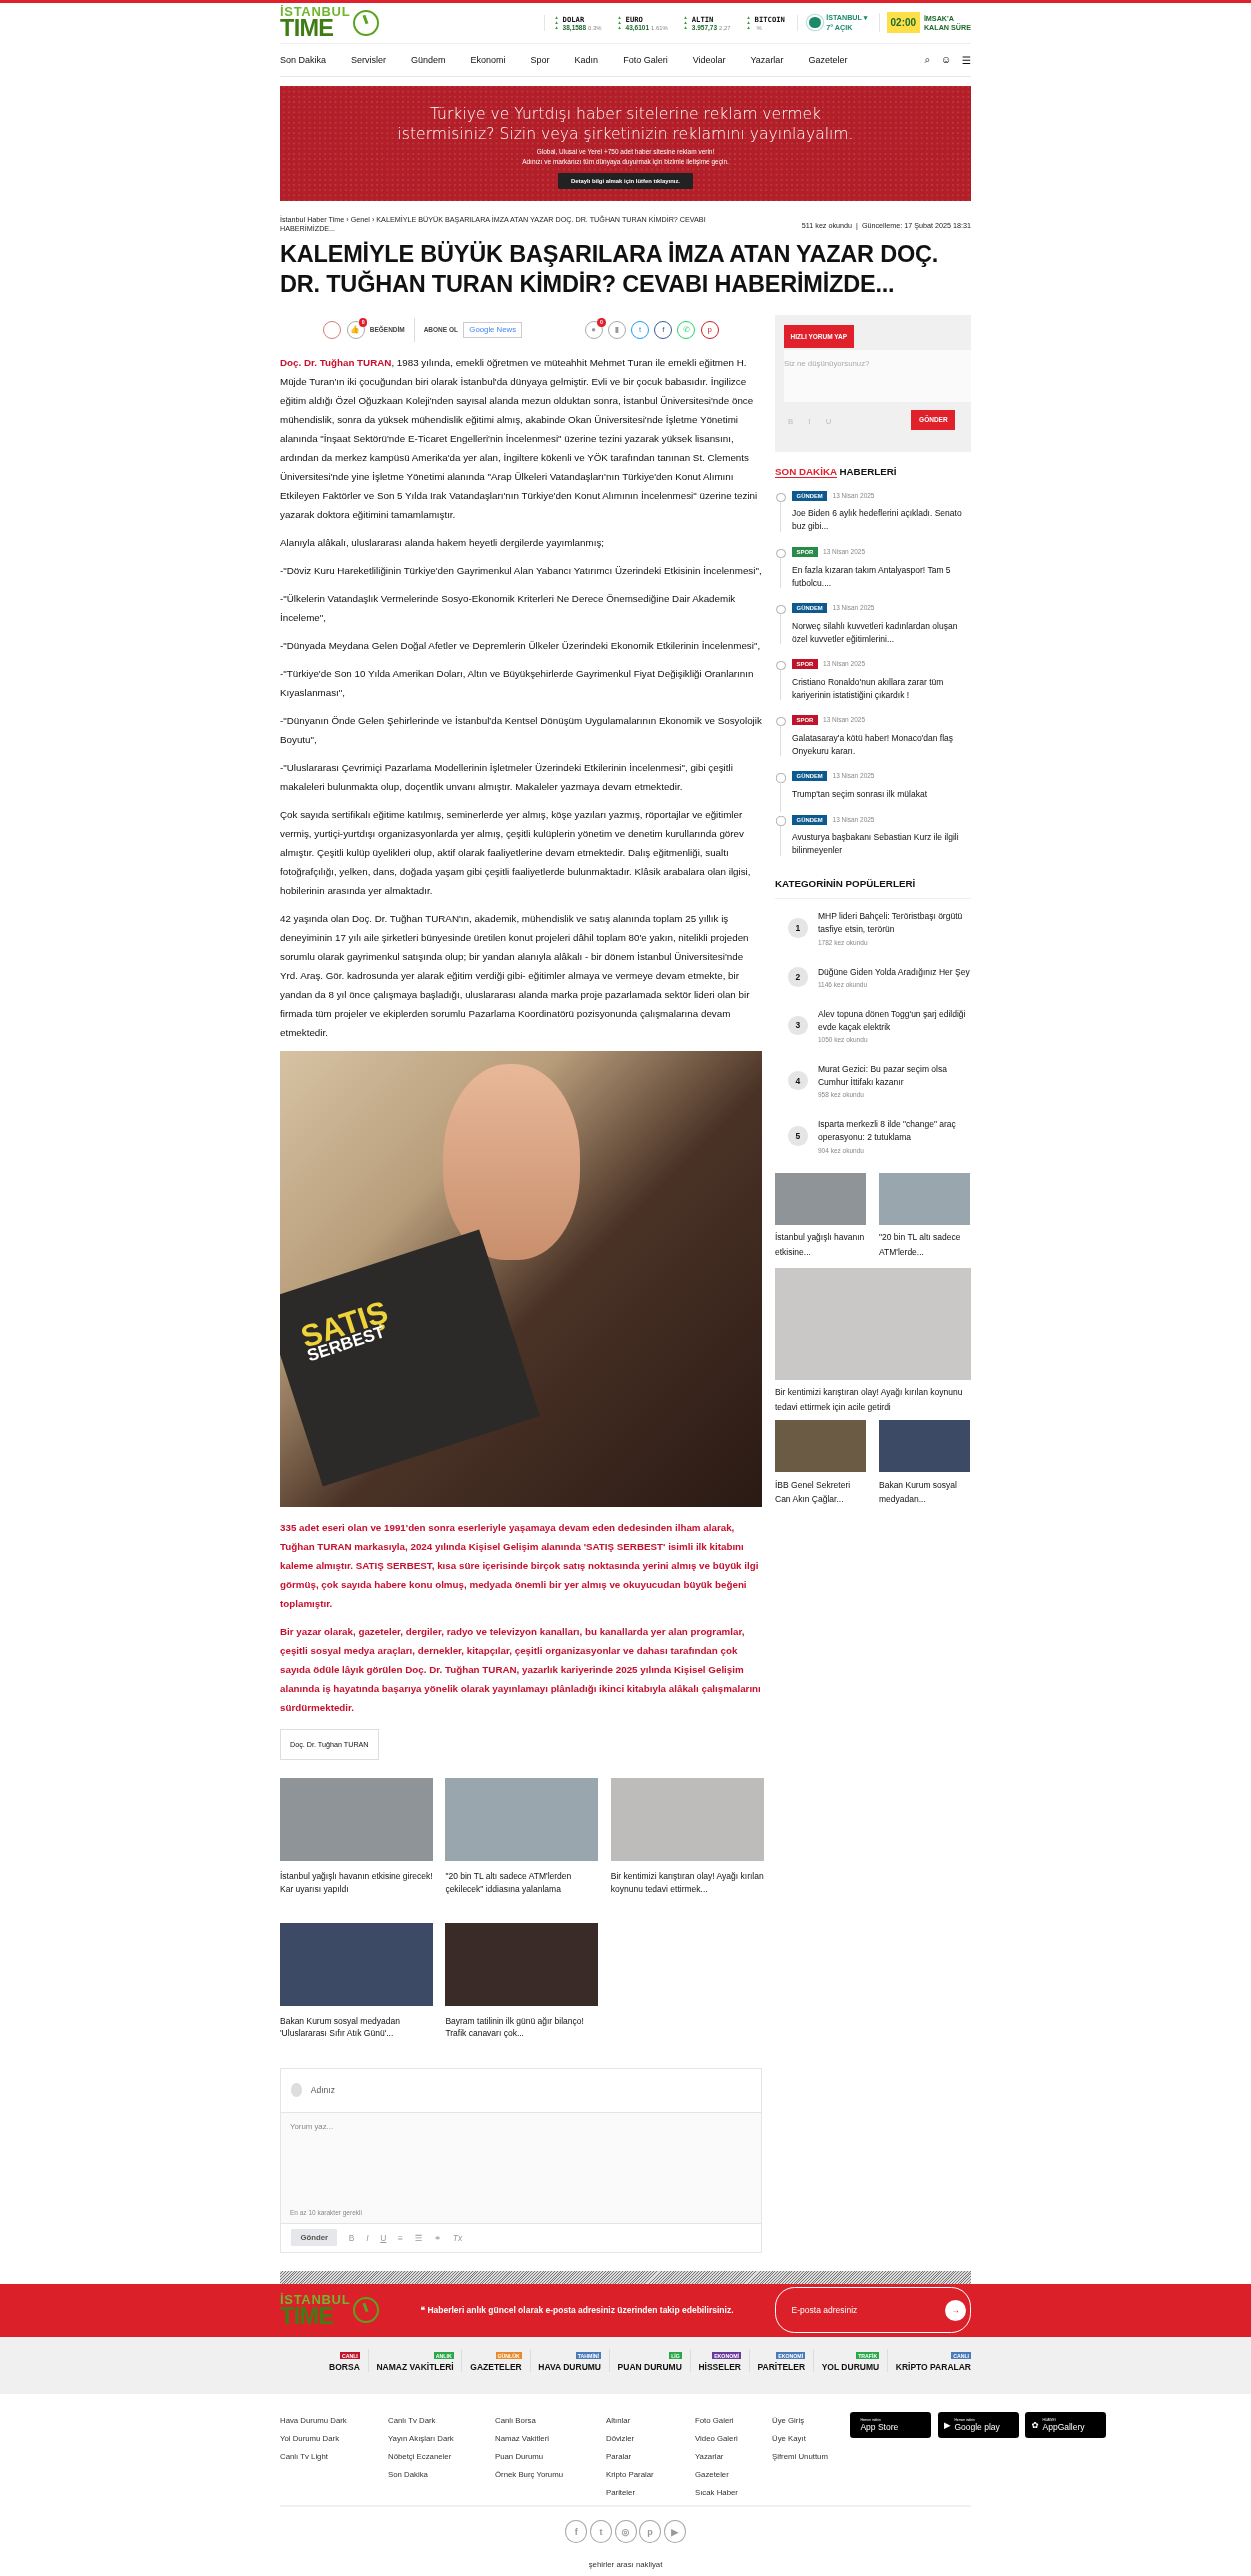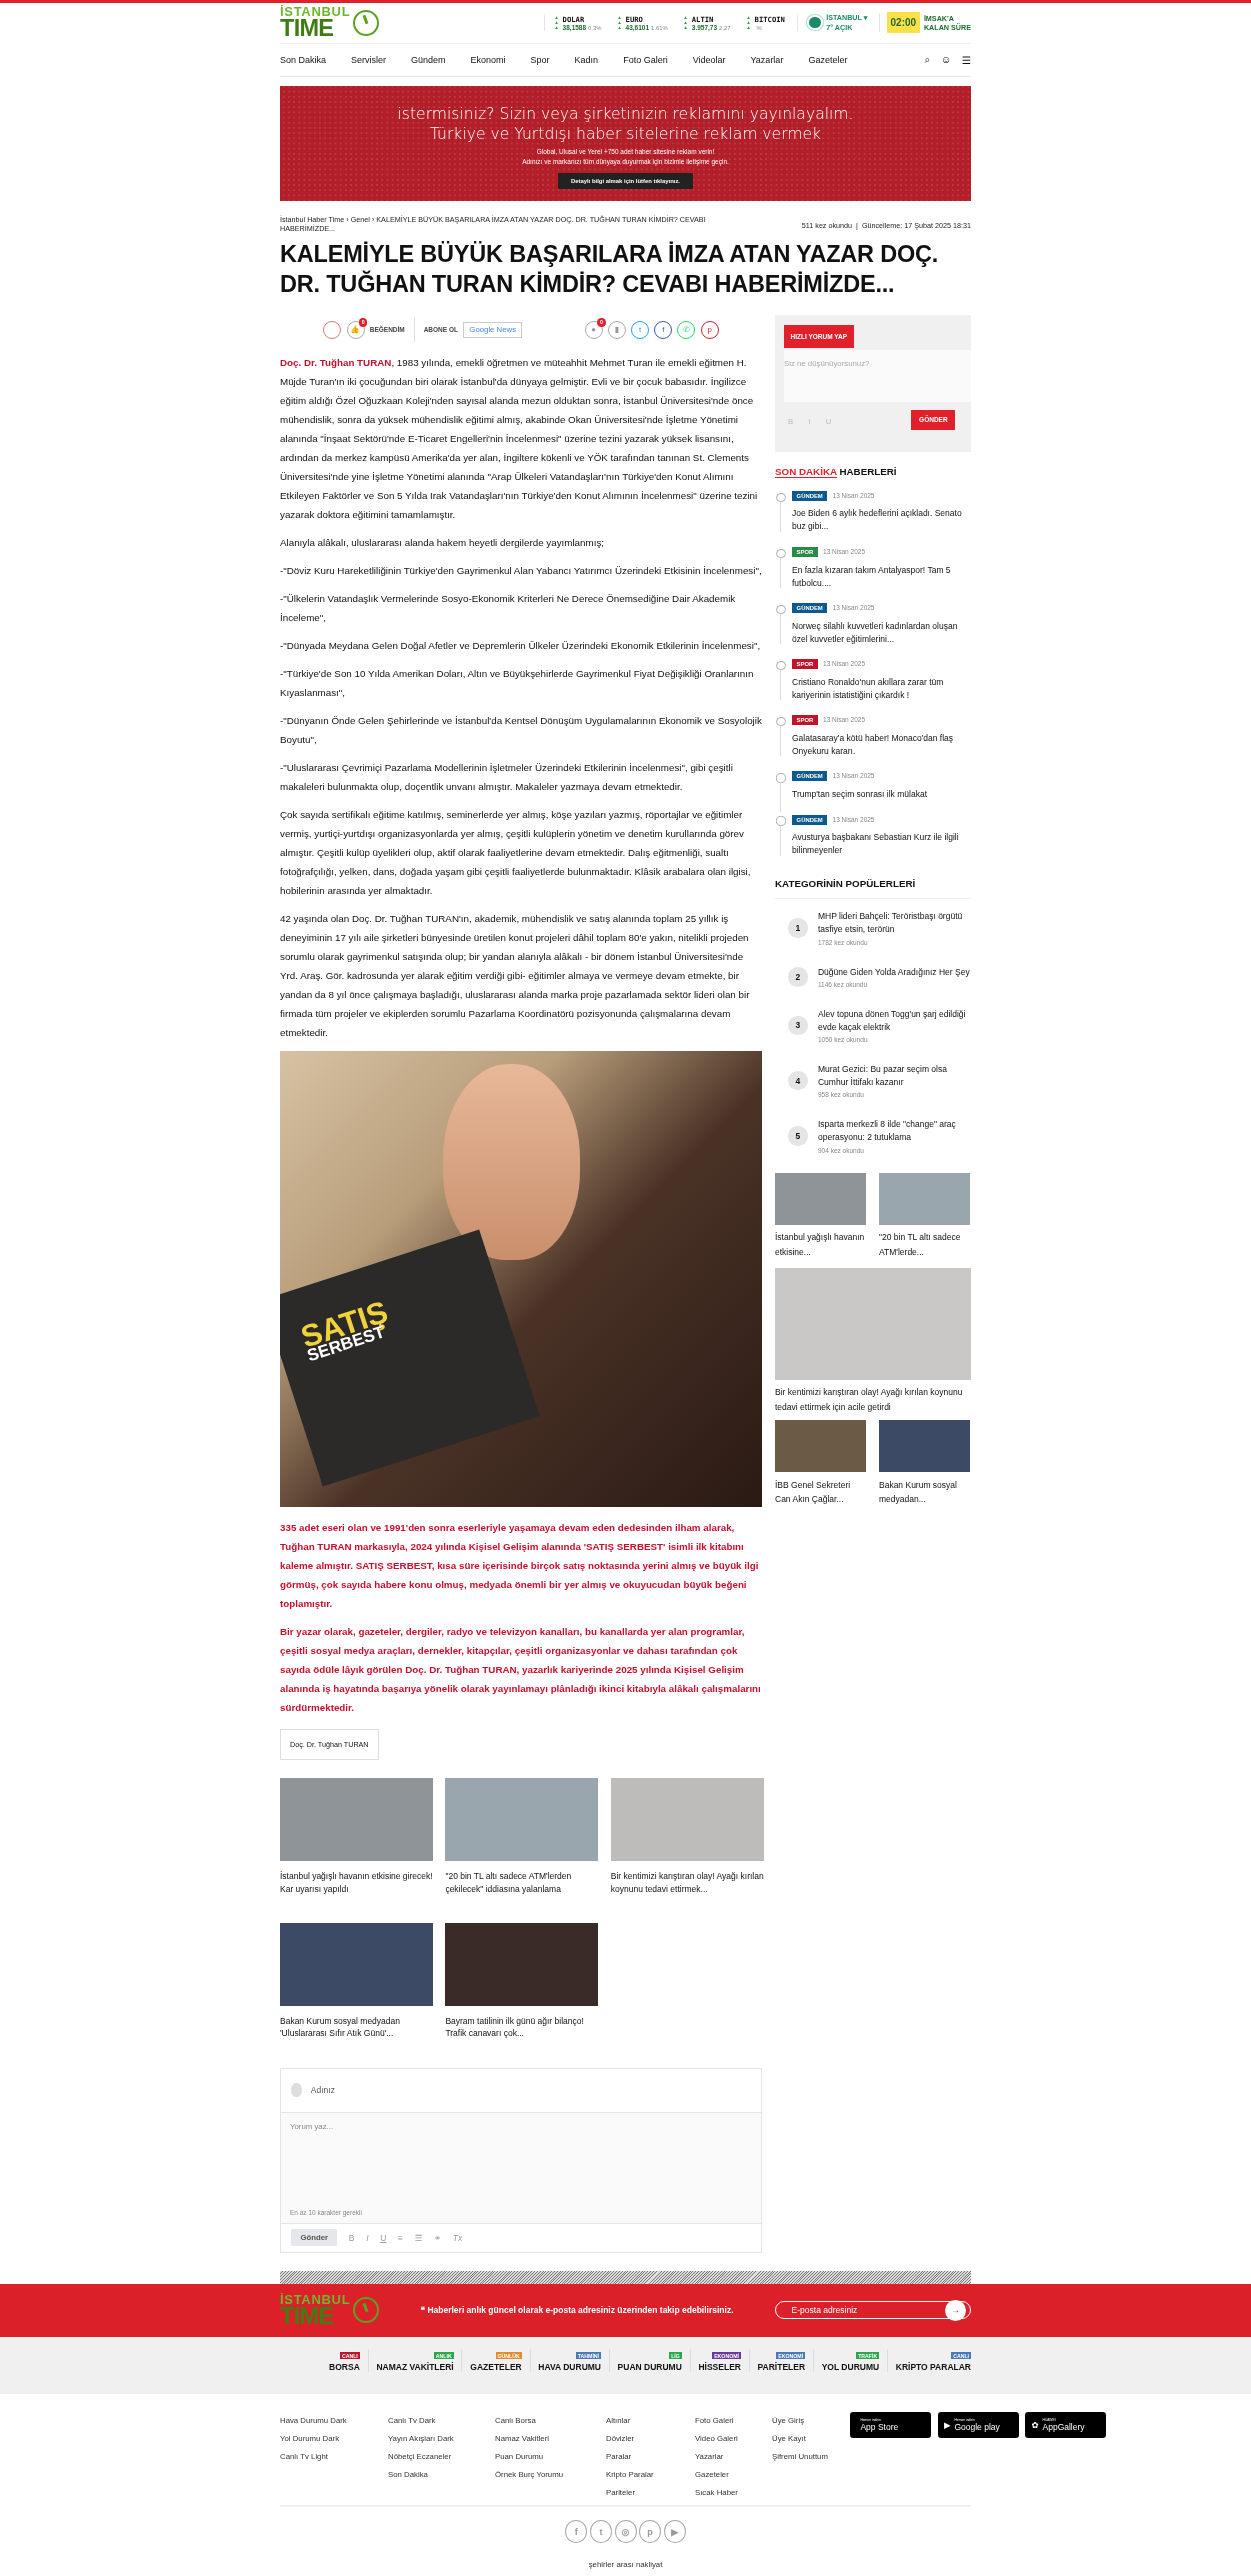--- a/index.html
+++ b/index.html
@@ -85,21 +85,21 @@
 .pop-item .pv{font-size:6.5px;color:#888;margin-top:2.6px}
 .sgrid{display:grid;grid-template-columns:91px 91px;gap:13px;margin-top:13px}
 .sgrid .img{height:52px;background:#aaa}
 .sgrid .t{font-size:8.5px;line-height:14.3px;margin-top:5.2px}
 .sbig .img{height:112px;background:#cfcfcf;margin-top:9px}
 .sbig .t{font-size:8.5px;line-height:14.3px;margin-top:5.2px}
 .stripe{height:13px;background:repeating-linear-gradient(135deg,#777 0 0.7px,#ddd 0.7px 2px);margin-top:18px;width:691px;margin-left:auto;margin-right:auto}
 .news{background:#dc2029;height:53px}
 .news .wrap{display:flex;align-items:center;height:53px;justify-content:space-between}
 .news .msg{color:#fff;font-size:8.5px;font-weight:700}
-.news .mail{border:1.3px solid #fff;border-radius:19.6px;width:196px;height:18px;display:flex;align-items:center;justify-content:space-between;padding:0 3.9px 0 15.6px;color:#fff;font-size:8.5px}
+.news .mail{border:1.3px solid #fff;border-radius:19.6px;width:196px;height:46px;display:flex;align-items:center;justify-content:space-between;padding:0 3.9px 0 15.6px;color:#fff;font-size:8.5px}
 .news .mail .go{width:21px;height:21px;border-radius:50%;background:#fff;color:#dc2029;display:flex;align-items:center;justify-content:center;font-weight:700}
 .srv{background:#f0f0f0;height:57px}
 .srv .wrap{display:flex;justify-content:flex-end;padding-top:11.7px}
 .srv-item{text-align:right;padding:0 7.8px;border-right:0.7px solid #ddd}
 .srv-item:last-child{border-right:none;padding-right:0}
 .srv-item:first-child{padding-left:0}
 .srv-item .b{display:inline-block;color:#fff;font-size:5.2px;font-weight:700;padding:0.7px 2px}
 .srv-item .n{font-size:8.5px;font-weight:700;margin-top:2.6px}
 .fl{display:flex;padding-top:18px;height:111px}
 .fl ul{list-style:none;font-size:7.8px;color:#333;line-height:18px}
@@ -187,22 +187,22 @@
         <li>Gazeteler</li>
       </ul>
     <div class="nav-icons">
       <span>⌕</span>
       <span>☺</span>
       <span>☰</span>
     </div>
   </nav>
 
   <div class="ad">
+    <h2>Türkiye ve Yurtdışı haber sitelerine reklam vermek</h2>
     <h2>istermisiniz? Sizin veya şirketinizin reklamını yayınlayalım.</h2>
-    <h2>Türkiye ve Yurtdışı haber sitelerine reklam vermek</h2>
     <p><span>Global, Ulusal ve Yerel +750 adet haber sitesine reklam verin!</span><br><span>Adınızı ve markanızı tüm dünyaya duyurmak için bizimle iletişime geçin.</span></p>
     <a class="btn">Detaylı bilgi almak için lütfen tıklayınız.</a>
   </div>
 
   <div class="bc">
     <div class="path"><a>İstanbul Haber Time</a> › <a>Genel</a> › <span>KALEMİYLE BÜYÜK BAŞARILARA İMZA ATAN YAZAR DOÇ. DR. TUĞHAN TURAN KİMDİR? CEVABI HABERİMİZDE...</span></div>
     <div class="meta"><span>511 kez okundu</span> &nbsp;|&nbsp; <span>Güncelleme: 17 Şubat 2025 18:31</span></div>
   </div>
   <h1>KALEMİYLE BÜYÜK BAŞARILARA İMZA ATAN YAZAR DOÇ. DR. TUĞHAN TURAN KİMDİR? CEVABI HABERİMİZDE...</h1>
 

